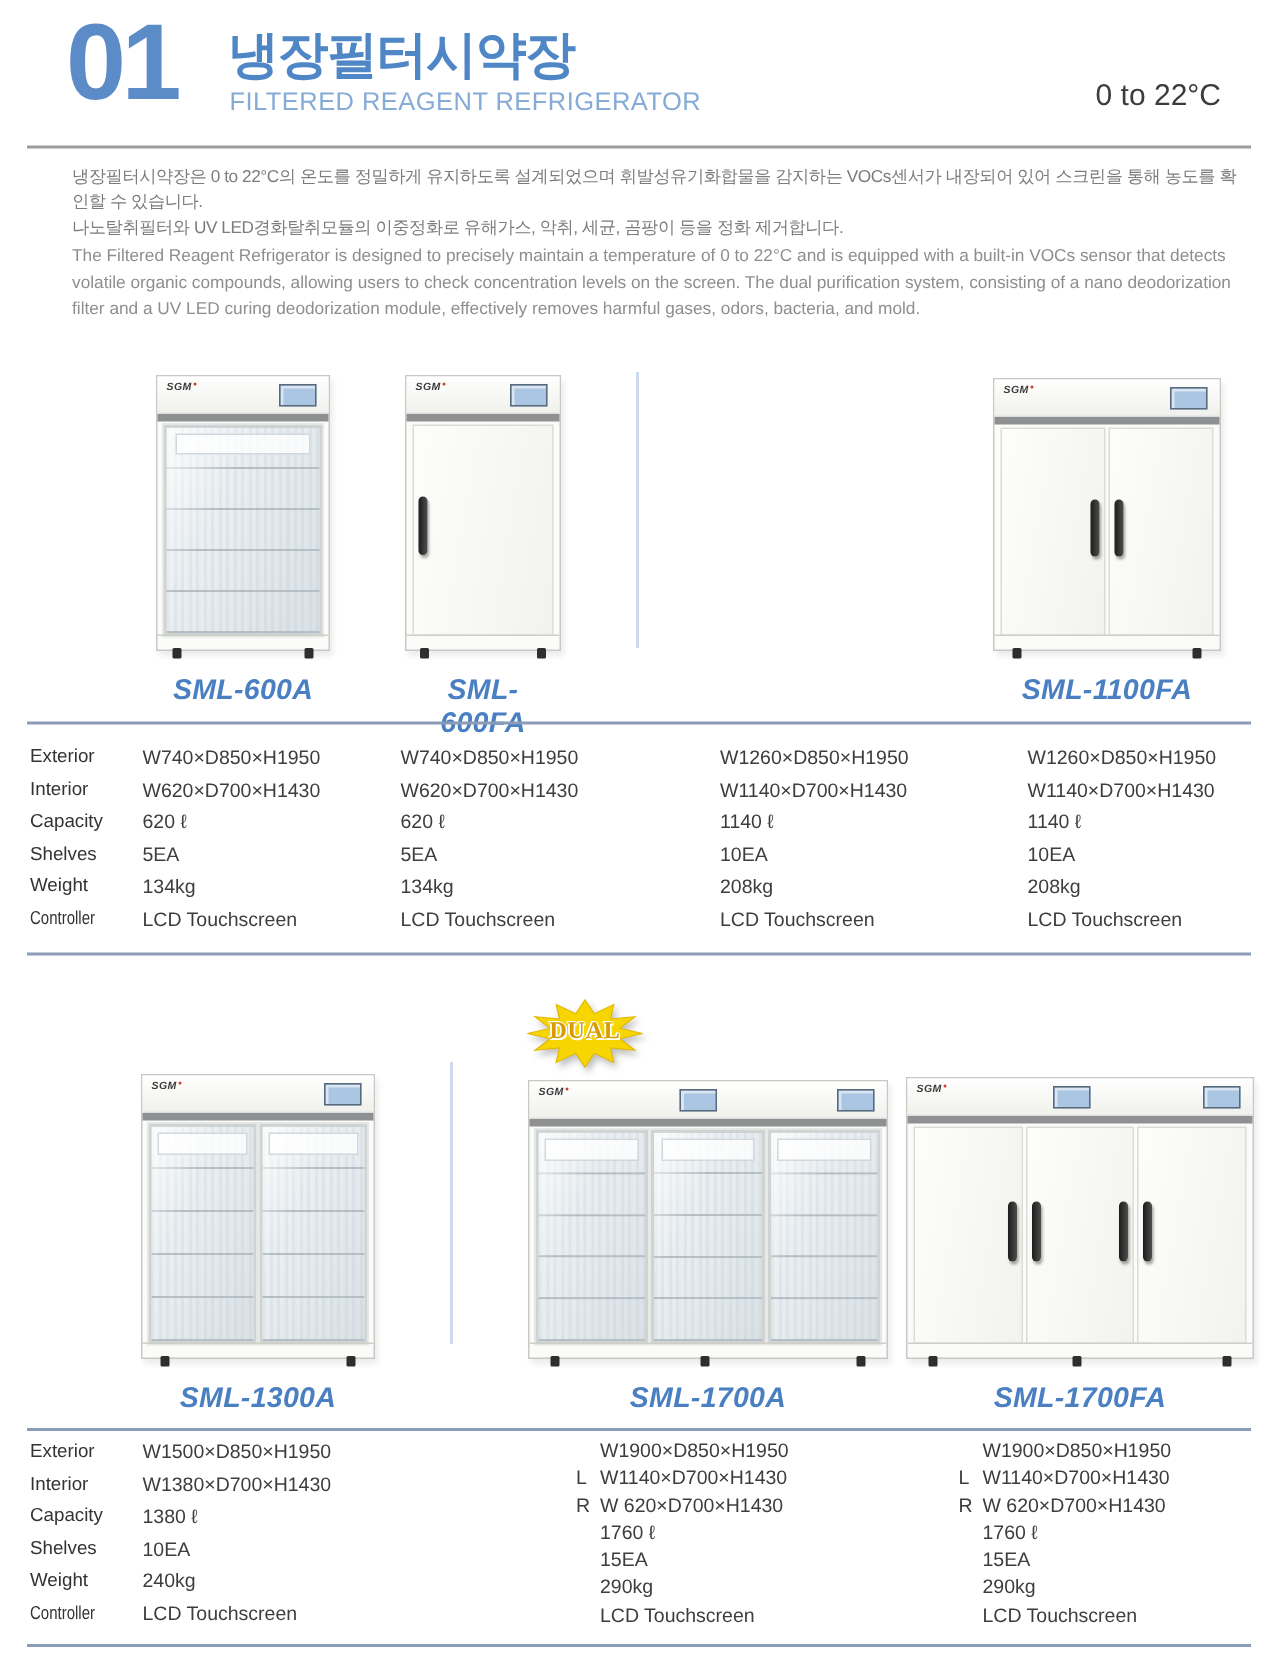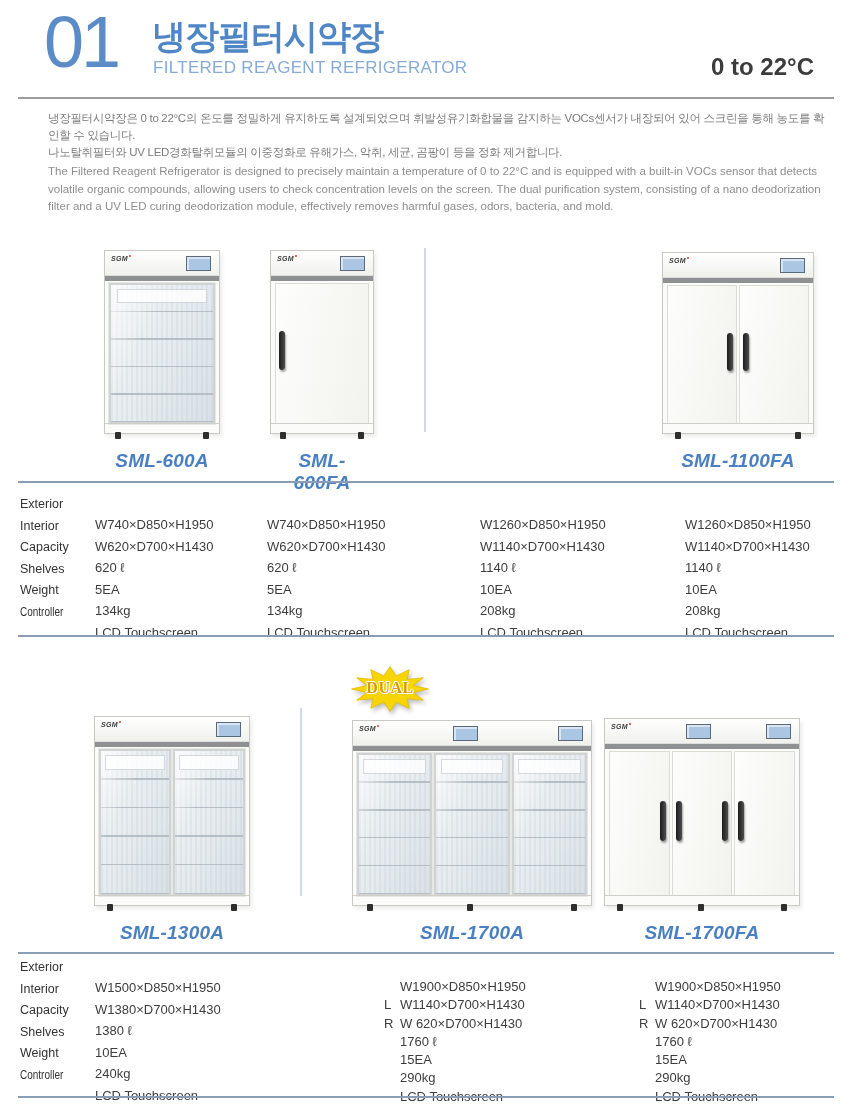--- a/index.html
+++ b/index.html
@@ -1,24 +1,24 @@
 <!DOCTYPE html>
 <html><head>
 <meta charset="utf-8">
 <style>
   html,body{margin:0;padding:0;background:#fff;}
   .page{position:relative;width:852px;height:1104px;background:#fff;overflow:hidden;
         font-family:"Liberation Sans","DejaVu Sans",sans-serif;}
 
   
-  .hdr-num{position:absolute;left:44px;top:6px;font-size:72px;line-height:1;font-weight:normal;
+  .hdr-num{position:absolute;left:44px;top:6px;font-size:72px;line-height:1;font-weight:bold;
            letter-spacing:-3px;color:#5b8cc8;}
   .hdr-ko{position:absolute;left:152px;top:14px;font-size:34px;font-weight:bold;color:#4f86c6;letter-spacing:-1px;}
   .hdr-en{position:absolute;left:153px;top:58px;font-size:17px;color:#85abd6;letter-spacing:.3px;}
-  .hdr-temp{position:absolute;right:38px;top:53px;font-size:24px;font-weight:bold;color:#3c3c3c;}
+  .hdr-temp{position:absolute;right:38px;top:53px;font-size:20px;font-weight:normal;color:#3c3c3c;}
   .rule{position:absolute;left:18px;width:816px;}
   .rule.gray{height:2px;background:#9c9c9c;}
   .rule.blue{height:2px;background:#8b9cb6;}
 
   
   .desc{position:absolute;left:48px;top:110px;width:784px;}
   .desc .ko{font-size:11.5px;line-height:17px;color:#7c7c7c;letter-spacing:-.3px;}
   .desc .en{font-size:11.5px;line-height:17.5px;color:#8e8e8e;margin-top:2px;}
 
   
@@ -65,21 +65,21 @@
   .dual-text{position:absolute;left:0;right:0;top:19px;text-align:center;
              font-family:"Liberation Serif","DejaVu Serif",serif;font-weight:bold;font-size:16px;
              color:#d89c00;letter-spacing:.5px;
              text-shadow:1px 0 #fff,-1px 0 #fff,0 1px #fff,0 -1px #fff,1px 1px #fff,-1px -1px #fff;}
 
   
   .spec-table{position:absolute;left:0;width:852px;font-size:13px;color:#3d3d3d;}
   .lbl-col{position:absolute;left:20px;width:48px;}
   .lbl{line-height:21.5px;color:#333;font-size:12.5px;text-align:justify;text-align-last:justify;}
   .lbl.cond{text-align:left;text-align-last:left;transform:scaleX(.8);transform-origin:0 50%;white-space:nowrap;}
-  .val-col{position:absolute;margin-top:20px;}
+  .val-col{position:absolute;}
   .val{line-height:21.5px;white-space:nowrap;}
   .val-col.lh7 .val{line-height:18.3px;}
   .pf{display:inline-block;width:16px;}
 </style>
 </head>
 <body>
 
 <div class="page">
 
   <div class="hdr-num">01</div>
@@ -253,21 +253,21 @@
         </div>
         <div class="f-base"></div>
         <span class="caster" style="left:6%"></span>
         <span class="caster" style="left:48%"></span>
         <span class="caster" style="right:6%"></span>
       </div>
     </div>
     <div class="model">SML-1700A</div>
   </div>
 
-  <div class="card" style="left:604px;top:716px;width:196px">
+  <div class="card" style="left:604px;top:716px;width:232px">
     <div class="fwrap" style="height:190px">
       <div class="fridge" style="height:186px">
         <div class="f-top">
           <span class="f-logo">SGM</span>
           <span class="f-lcd mid"></span>
           <span class="f-lcd"></span>
         </div>
         <div class="f-strip"></div>
         <div class="f-doors">
           <div class="door solid">

